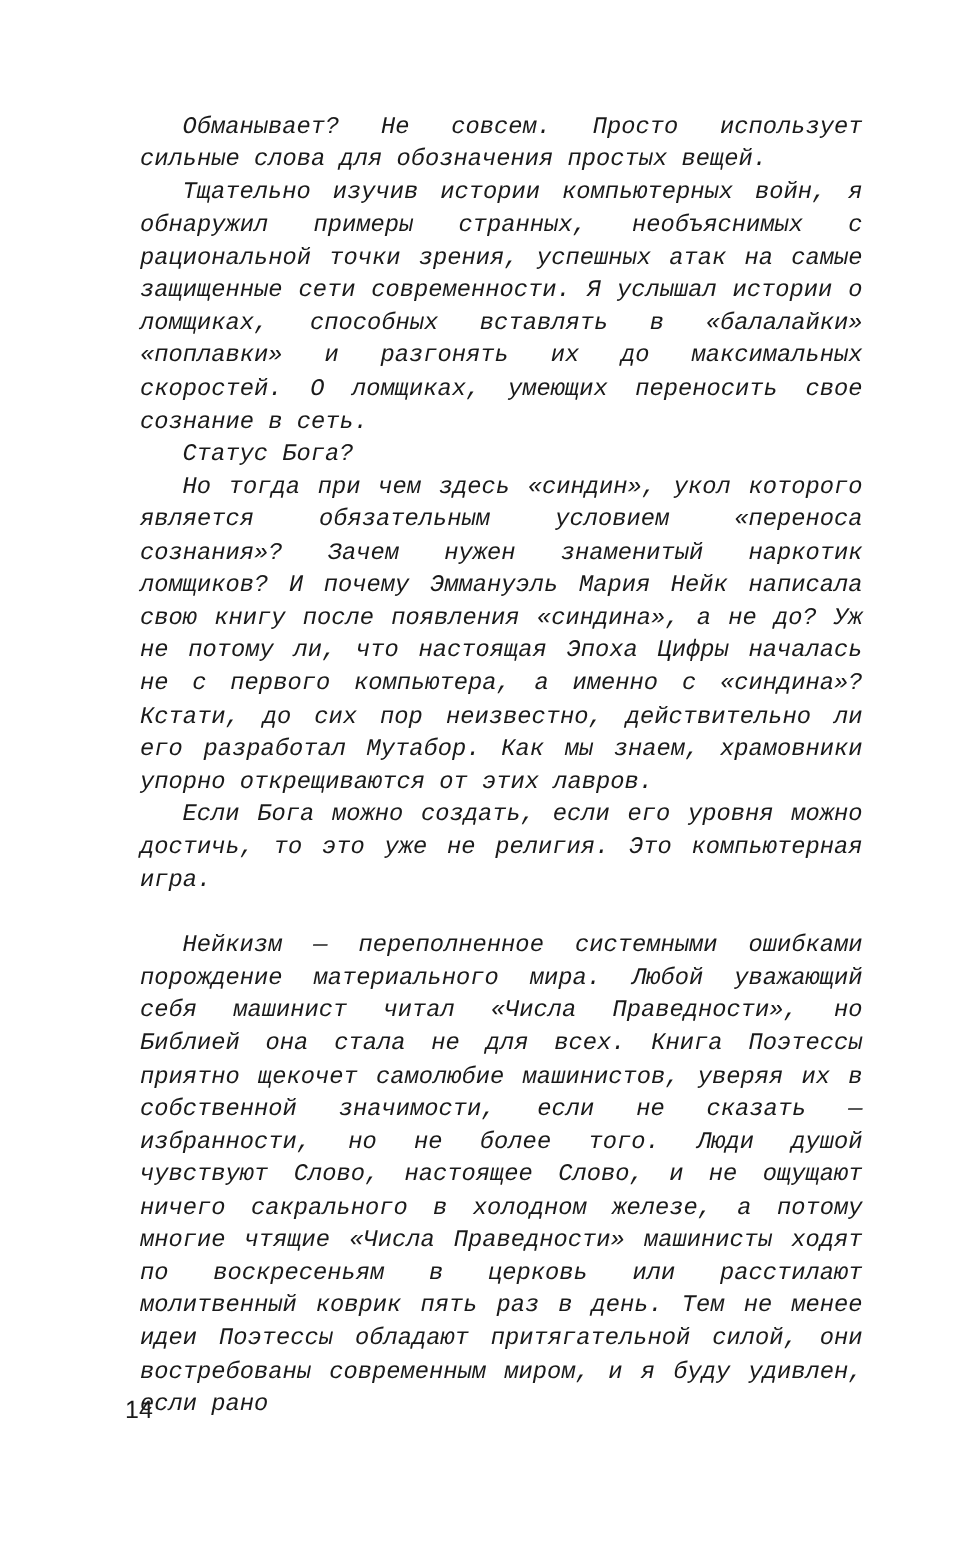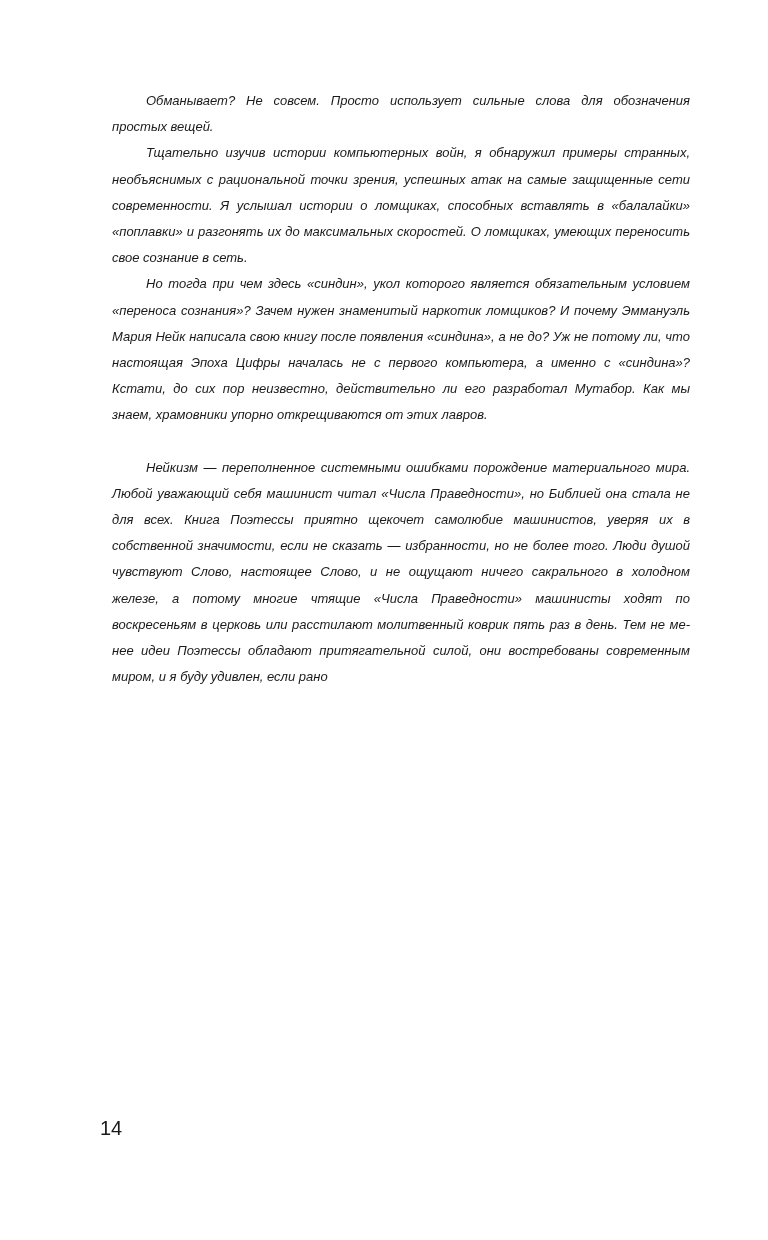--- a/index.html
+++ b/index.html
@@ -2,23 +2,23 @@
 <html><head>
 <meta charset="utf-8">
 <style>
   html, body { margin: 0; padding: 0; background: #ffffff; }
   body { width: 768px; height: 1240px; position: relative; overflow: hidden; }
   .page-text {
     position: absolute;
     left: 112px;
     top: 88px;
     width: 578px;
-    font-family: Liberation Sans, sans-serif;
+    font-family: Liberation Mono, monospace;
     font-style: italic;
-    font-size: 13px;
+    font-size: 19px;
     line-height: 26.2px;
     color: #1a1a1a;
     text-align: justify;
     hyphens: manual;
   }
   .page-text p { margin: 0; text-indent: 34px; }
   .page-text p.gap { margin-top: 26px; }
   .page-number {
     position: absolute;
     left: 100px;
@@ -27,17 +27,19 @@
     font-size: 20px;
     color: #1a1a1a;
   }
 </style>
 </head>
 <body>
 
 <div class="page-text">
   <p>Обманывает? Не совсем. Просто использует сильные слова для обозначения простых вещей.</p>
   <p>Тщательно изучив истории компьютерных войн, я обнару­жил примеры странных, необъяснимых с рациональной точки зрения, успешных атак на самые защищенные сети современ­ности. Я услышал истории о ломщиках, способных вставлять в «балалайки» «поплавки» и разгонять их до максимальных скоростей. О ломщиках, умеющих переносить свое сознание в сеть.</p>
+  <p>Статус Бога?</p>
   <p>Но тогда при чем здесь «синдин», укол которого является обязательным условием «переноса сознания»? Зачем нужен знаменитый наркотик ломщиков? И почему Эммануэль Мария Нейк написала свою книгу после появления «синдина», а не до? Уж не потому ли, что настоящая Эпоха Цифры началась не с первого компьютера, а именно с «синдина»? Кстати, до сих пор неизвестно, действительно ли его разработал Мута­бор. Как мы знаем, храмовники упорно открещиваются от этих лавров.</p>
+  <p>Если Бога можно создать, если его уровня можно достичь, то это уже не религия. Это компьютерная игра.</p>
   <p class="gap">Нейкизм — переполненное системными ошибками поро­ждение материального мира. Любой уважающий себя маши­нист читал «Числа Праведности», но Библией она стала не для всех. Книга Поэтессы приятно щекочет самолюбие ма­шинистов, уверяя их в собственной значимости, если не ска­зать — избранности, но не более того. Люди душой чувствуют Слово, настоящее Слово, и не ощущают ничего сакрального в холодном железе, а потому многие чтящие «Числа Пра­ведности» машинисты ходят по воскресеньям в церковь или расстилают молитвенный коврик пять раз в день. Тем не ме­нее идеи Поэтессы обладают притягательной силой, они во­стребованы современным миром, и я буду удивлен, если рано</p>
 </div>
 
 <div class="page-number">14</div>
 
 </body></html>

